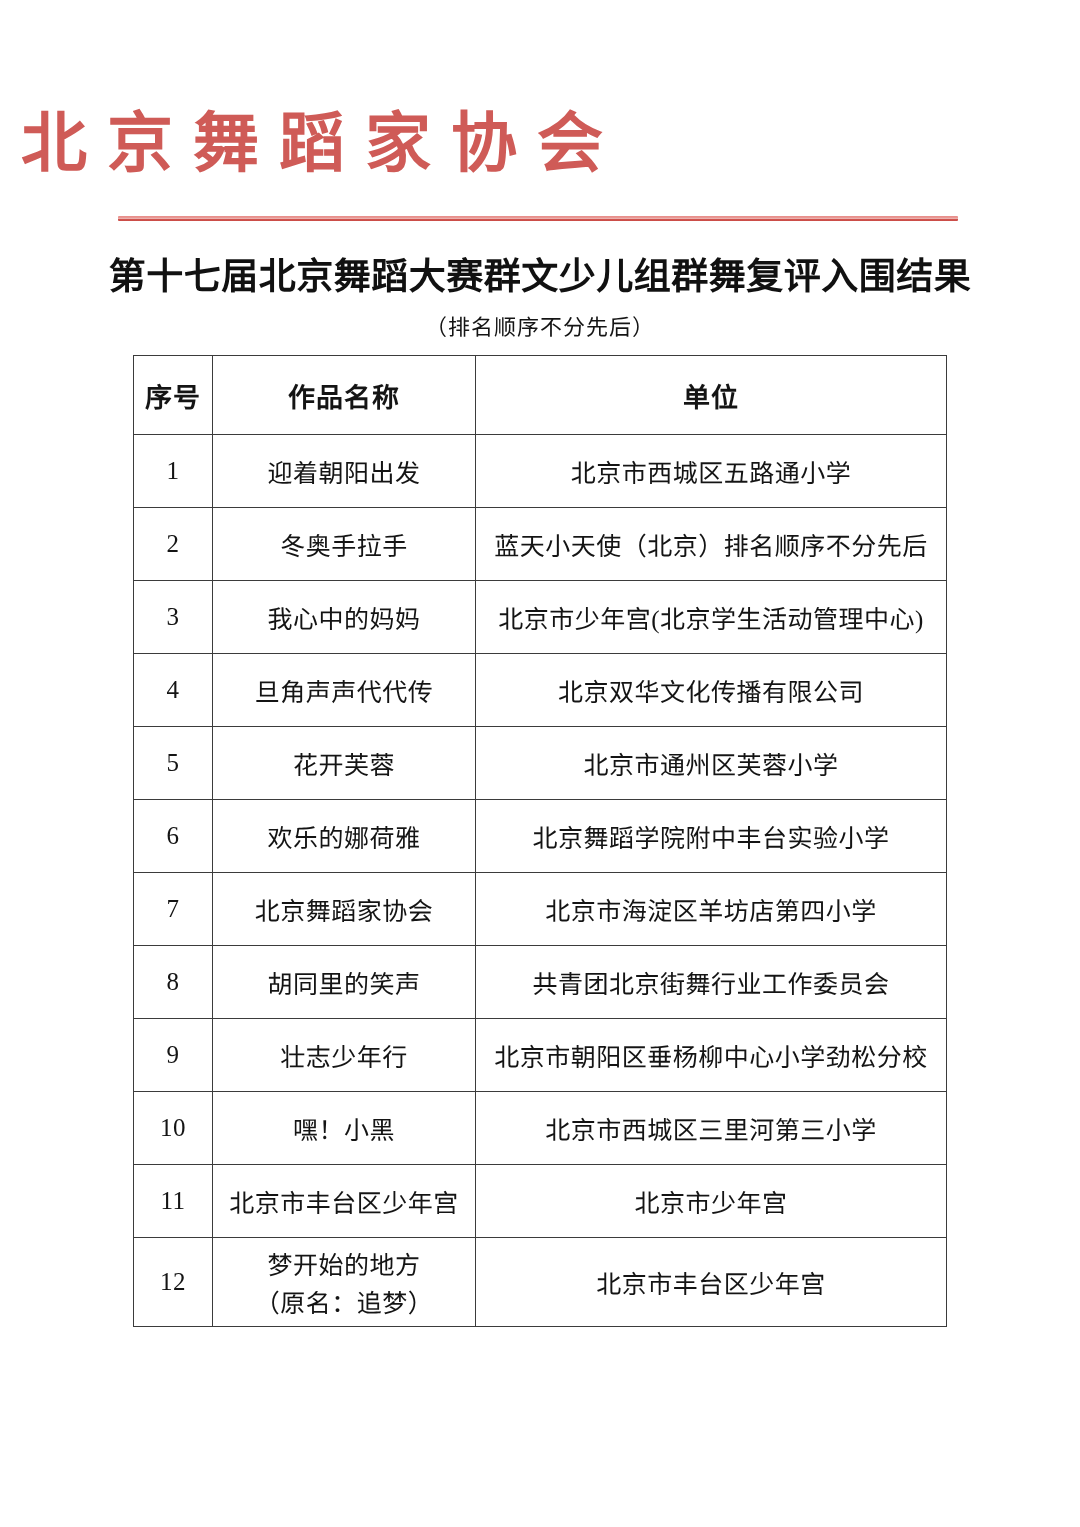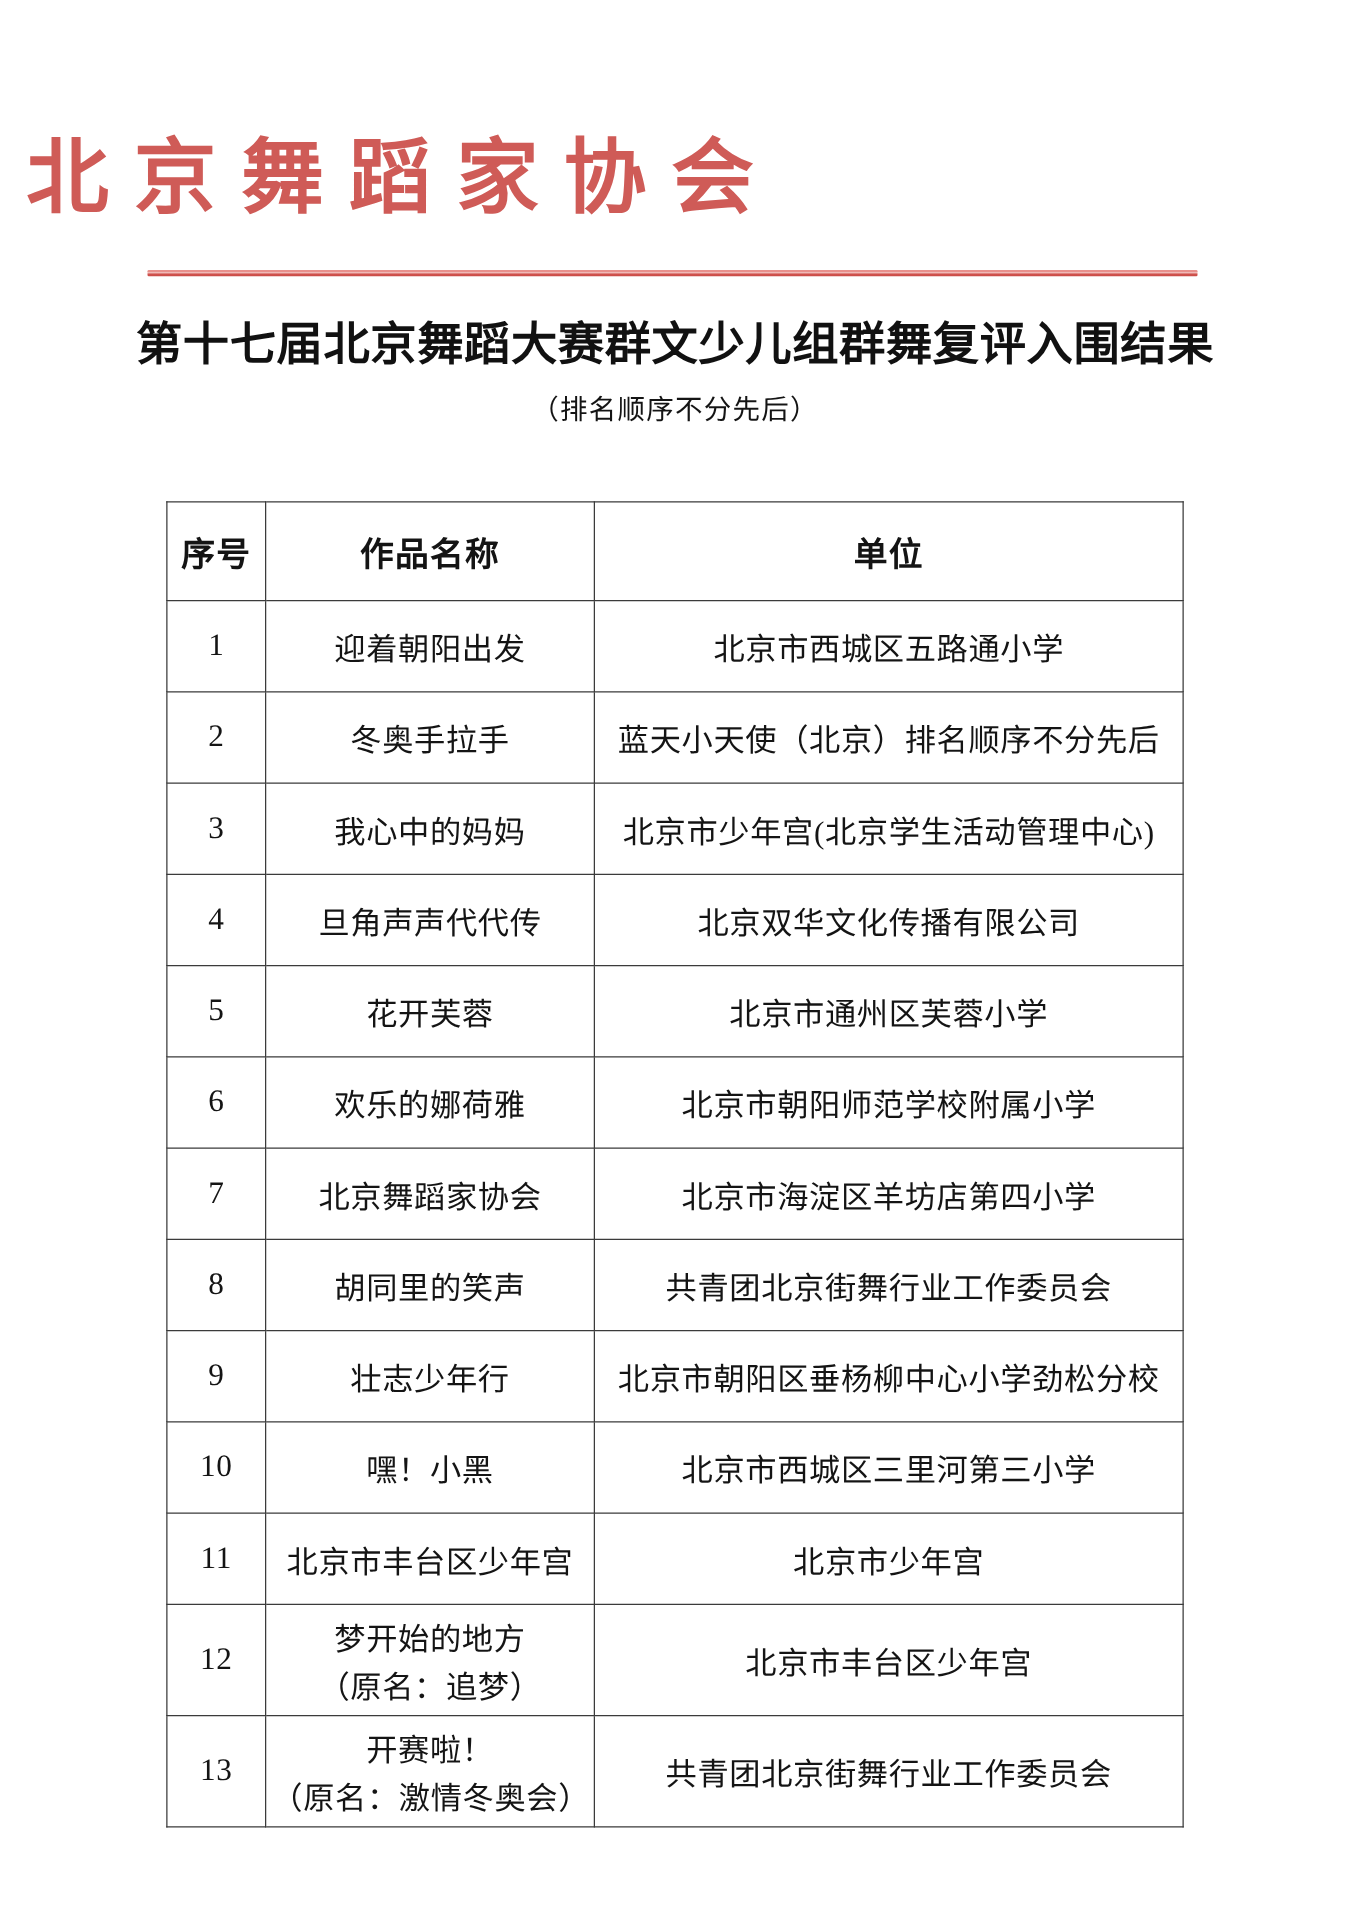--- a/index.html
+++ b/index.html
@@ -83,21 +83,20 @@
     color: #141414;
     letter-spacing: 1px;
   }
 
   
   .result-table-wrap {
     position: absolute;
     top: 355px;
     left: 133px;
     width: 813px;
-    margin-top: 46px;
   }
   table.result-table {
     border-collapse: collapse;
     width: 813px;
     table-layout: fixed;
   }
   table.result-table th,
   table.result-table td {
     border: 1.6px solid #3b3b3b;
     text-align: center;
@@ -199,21 +198,21 @@
             <td class="work">
               <span class="line1">花开芙蓉</span>
             </td>
             <td class="unit">北京市通州区芙蓉小学</td>
           </tr>
           <tr>
             <td class="idx">6</td>
             <td class="work">
               <span class="line1">欢乐的娜荷雅</span>
             </td>
-            <td class="unit">北京市朝阳师范学校附属小学</td>
+            <td class="unit">北京舞蹈学院附中丰台实验小学</td>
           </tr>
           <tr>
             <td class="idx">7</td>
             <td class="work">
               <span class="line1">北京舞蹈家协会</span>
             </td>
             <td class="unit">北京市海淀区羊坊店第四小学</td>
           </tr>
           <tr>
             <td class="idx">8</td>
@@ -243,26 +242,18 @@
             </td>
             <td class="unit">北京市少年宫</td>
           </tr>
           <tr class="tall">
             <td class="idx">12</td>
             <td class="work">
               <span class="line1">梦开始的地方</span>
               <span class="line2">（原名：追梦）</span>
             </td>
             <td class="unit">北京市丰台区少年宫</td>
-          </tr>
-          <tr class="tall">
-            <td class="idx">13</td>
-            <td class="work">
-              <span class="line1">开赛啦！</span>
-              <span class="line2">（原名：激情冬奥会）</span>
-            </td>
-            <td class="unit">共青团北京街舞行业工作委员会</td>
           </tr>
         </tbody>
     </table>
   </div>
 
 </div>
 
 </body></html>

